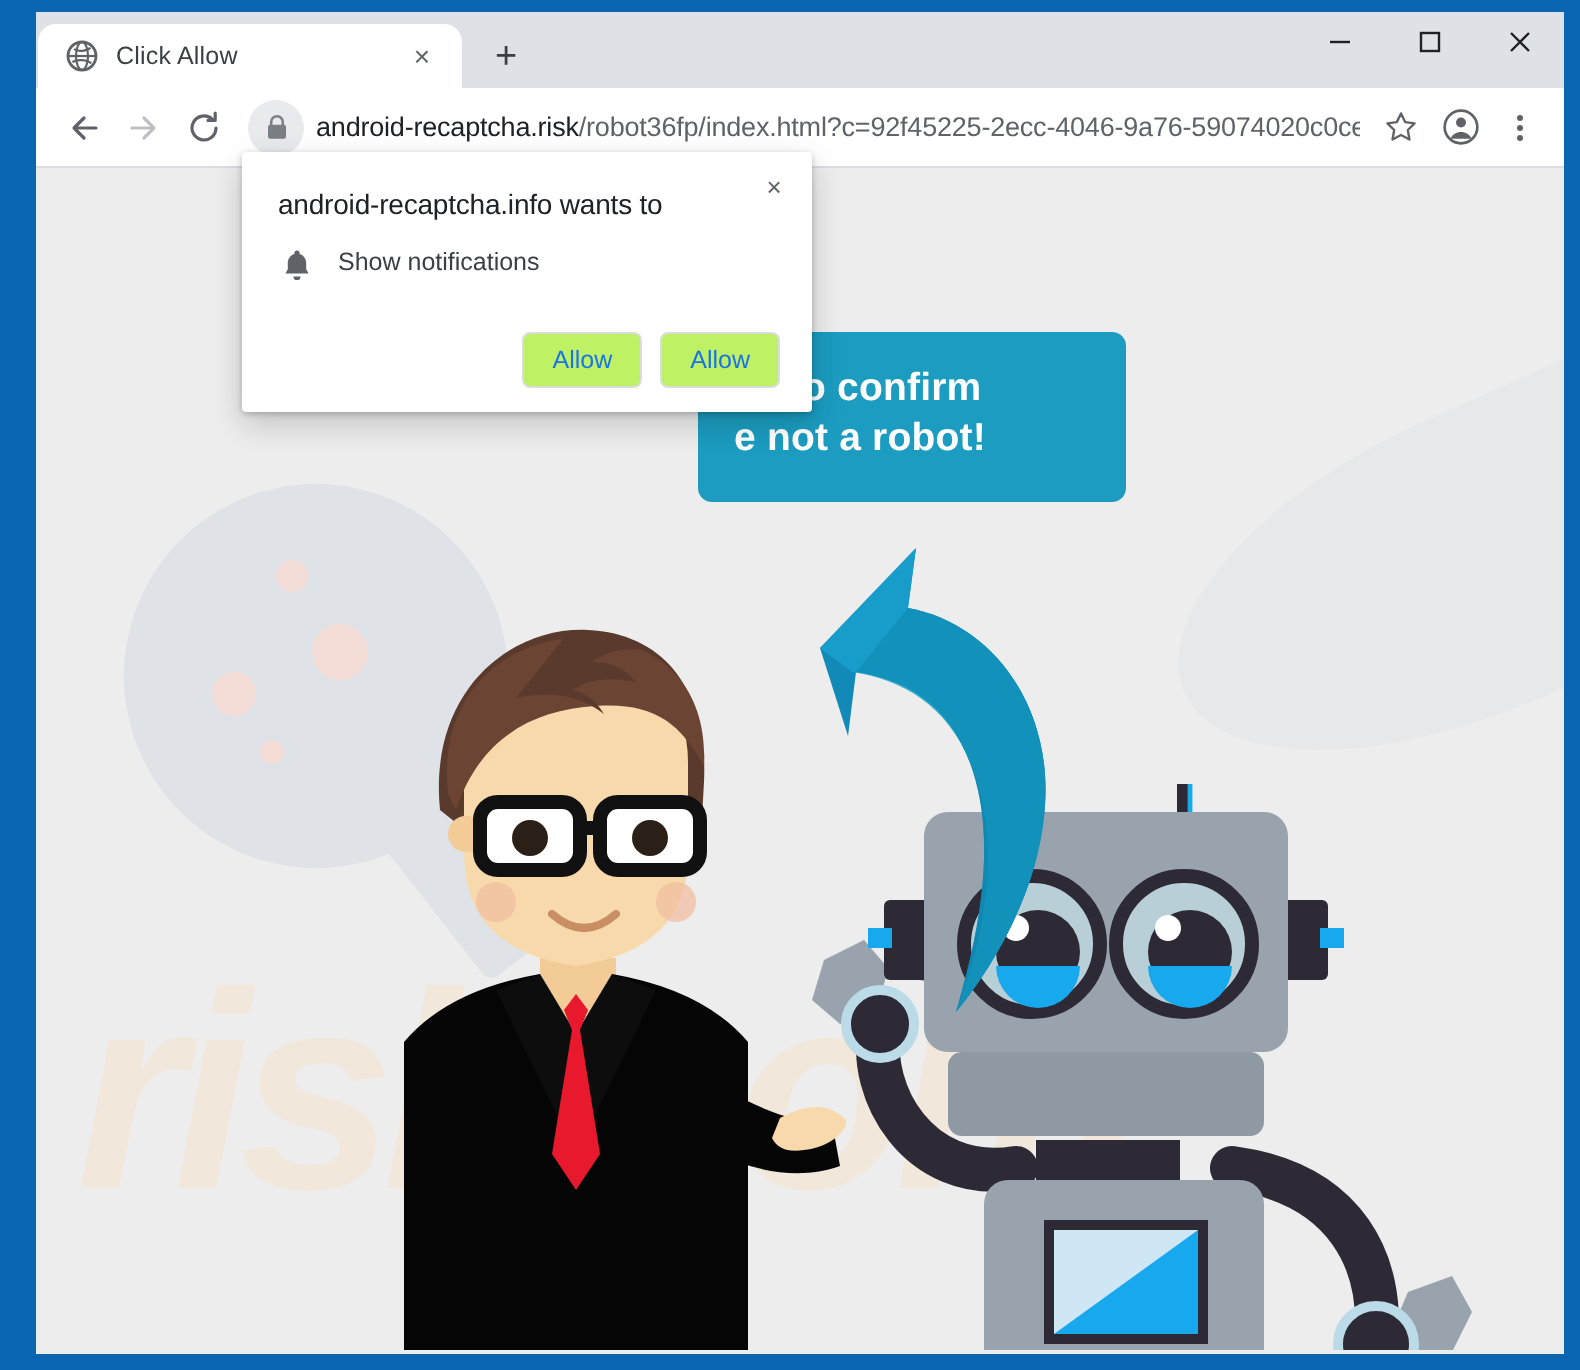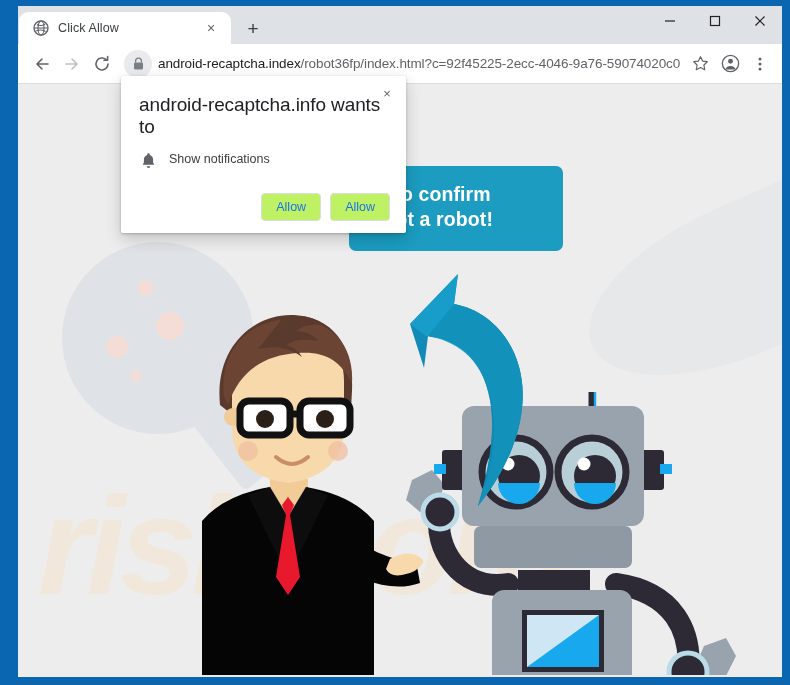--- a/index.html
+++ b/index.html
@@ -251,21 +251,21 @@
   .perm-close {
     position: absolute;
     right: 9px; top: 7px;
     width: 20px; height: 20px;
     display: flex; align-items: center; justify-content: center;
     color: #5f6368;
     font-size: 13px;
     line-height: 1;
   }
   .perm-title {
-    font-size: 19px;
+    font-size: 14px;
     color: #202124;
     margin: 2px 0 0 2px;
     letter-spacing: -.1px;
   }
   .perm-row {
     display: flex;
     gap: 13px;
     margin: 14px 0 0 4px;
   }
   .perm-row-label {
@@ -351,21 +351,21 @@
       </svg>
     </div>
 
     <div class="omnibox">
       <span class="lock-pill">
         <svg width="11" height="13" viewBox="0 0 11 13">
           <path d="M2.6 5.6V4a2.9 2.9 0 0 1 5.8 0v1.6" fill="none" stroke="#7a7f85" stroke-width="1.3"></path>
           <rect x="1" y="5.4" width="9" height="7" rx="1.1" fill="#7a7f85"></rect>
         </svg>
       </span>
-      <span class="url"><span class="dom">android-recaptcha.index</span><span class="rest">/robot36fp/index.html?c=92f45225-2ecc-4046-9a76-59074020c0ce&amp;a=l68…</span></span>
+      <span class="url"><span class="dom">android-recaptcha.risk</span><span class="rest">/robot36fp/index.html?c=92f45225-2ecc-4046-9a76-59074020c0ce&amp;a=l68…</span></span>
     </div>
 
     <div class="tb-icon">
       <svg width="17" height="17" viewBox="0 0 18 18">
             <path d="M9 1.8l2.2 4.6 5 .7-3.6 3.5.9 5L9 13.2 4.5 15.6l.9-5L1.8 7.1l5-.7z" fill="none" stroke="#5f6368" stroke-width="1.25" stroke-linejoin="round"></path>
           </svg>
     </div>
     <div class="tb-icon">
       <svg width="19" height="19" viewBox="0 0 20 20">
         <circle cx="10" cy="10" r="8.6" fill="none" stroke="#5f6368" stroke-width="1.4"></circle>

